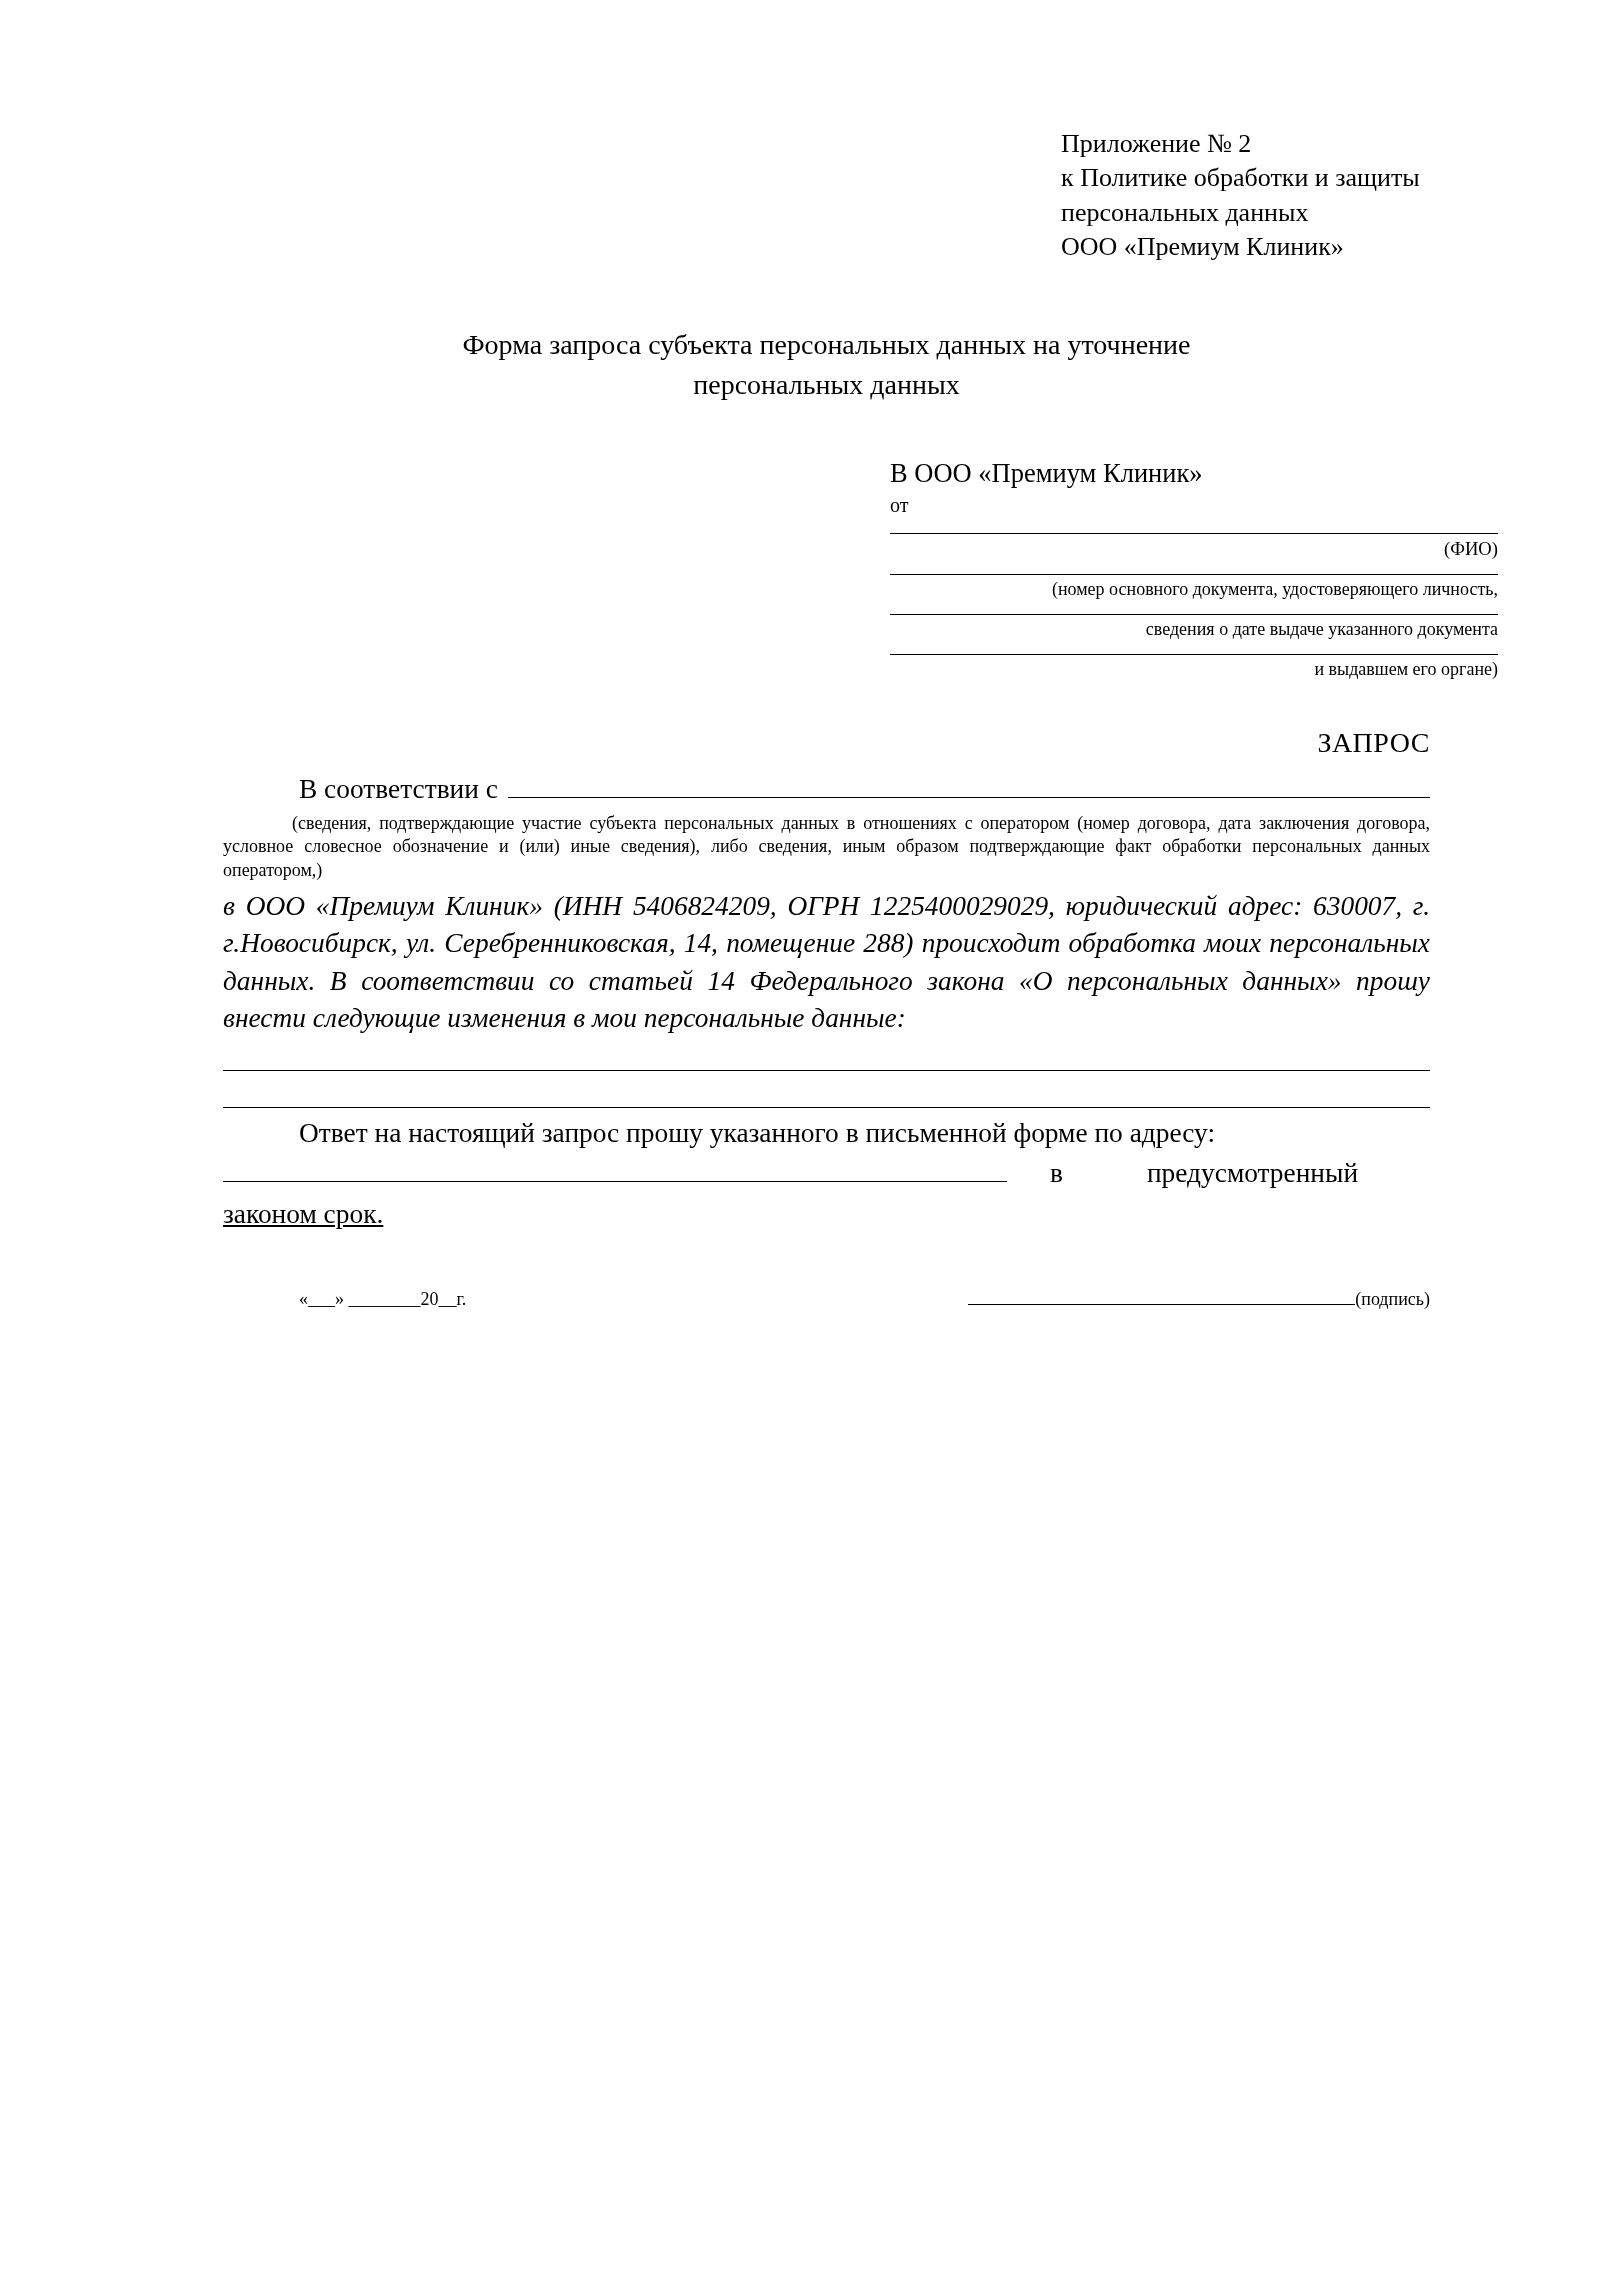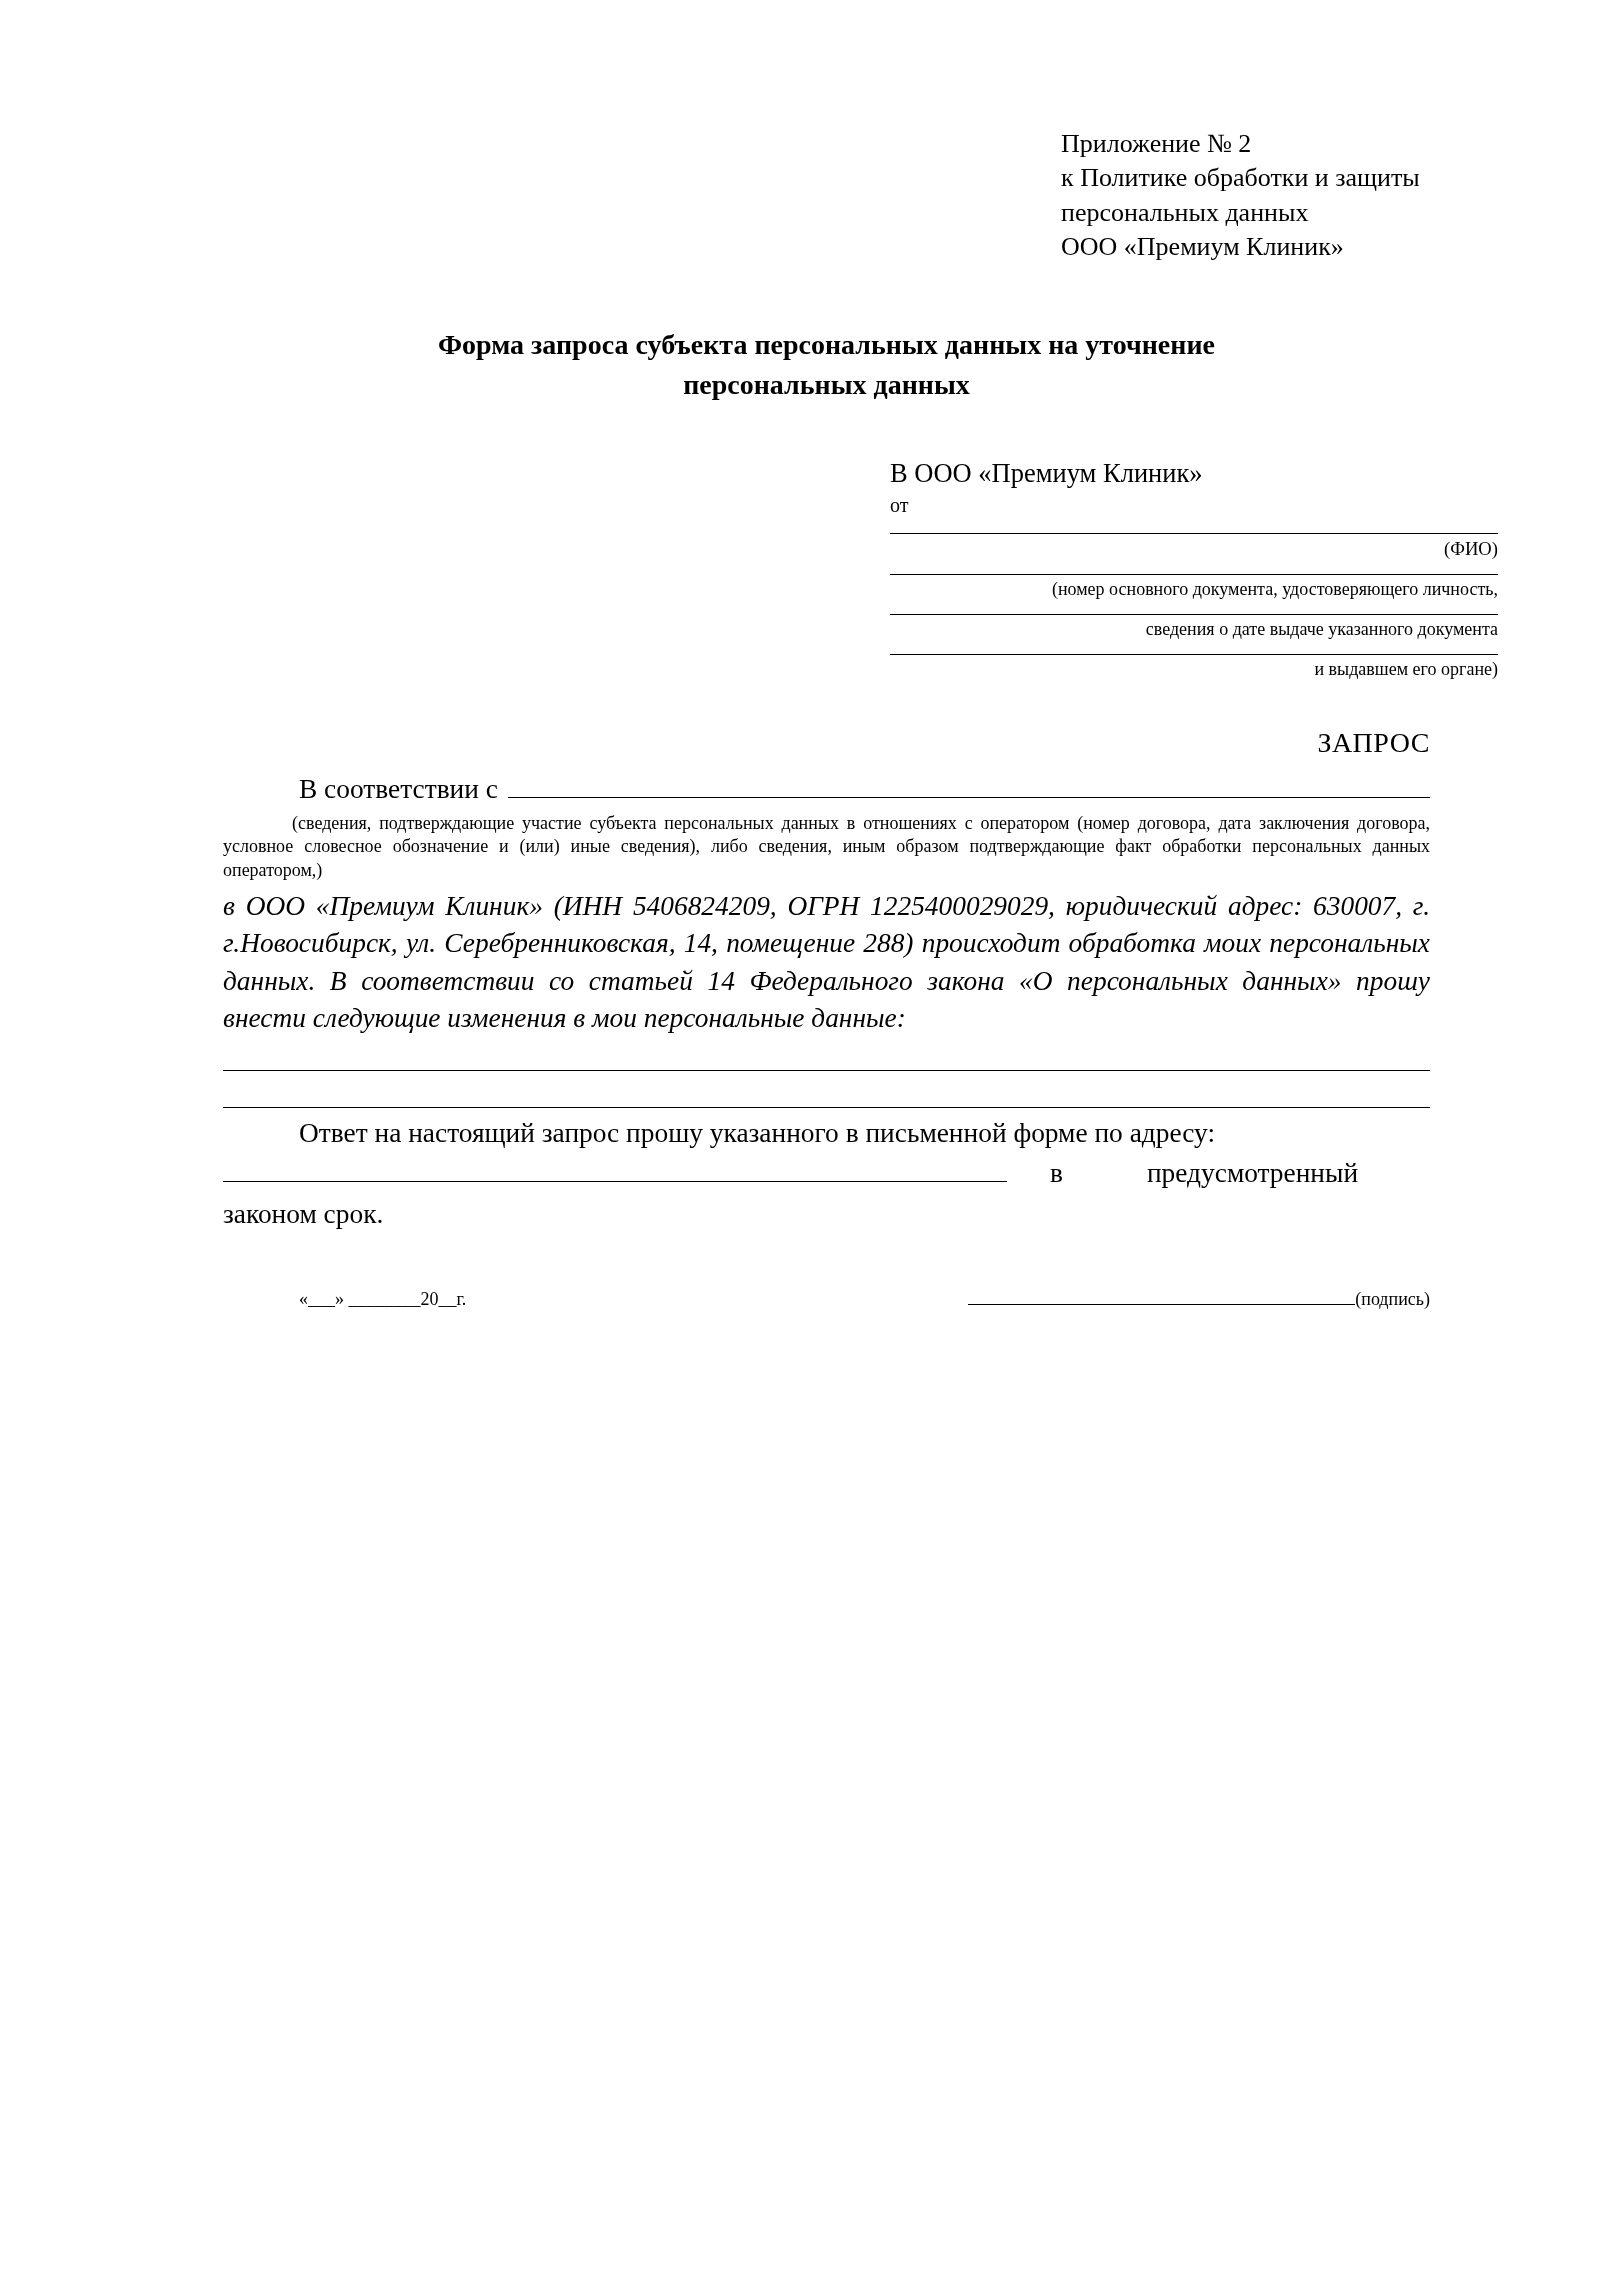--- a/index.html
+++ b/index.html
@@ -30,21 +30,21 @@
     line-height: 1.32;
   }
   .header-block div {
     white-space: nowrap;
   }
 
   
   .doc-title {
     margin-top: 61px;
     text-align: center;
-    font-weight: bold;
+    font-weight: normal;
     font-size: 28px;
     line-height: 1.42;
     padding: 0 98px;
   }
 
   
   .addressee {
     margin-top: 51px;
     margin-left: 667px;
     width: 608px;
@@ -152,20 +152,21 @@
   .reply-row .tail {
     margin-left: 43px;
     white-space: nowrap;
   }
   .reply-row .tail2 {
     margin-left: 84px;
     white-space: nowrap;
   }
   .reply-last {
     margin-top: 2px;
+    text-decoration: underline;
   }
 
   
   .sign-row {
     margin-top: 47px;
     display: flex;
     align-items: baseline;
     font-size: 18px;
     text-align: right;
   }

